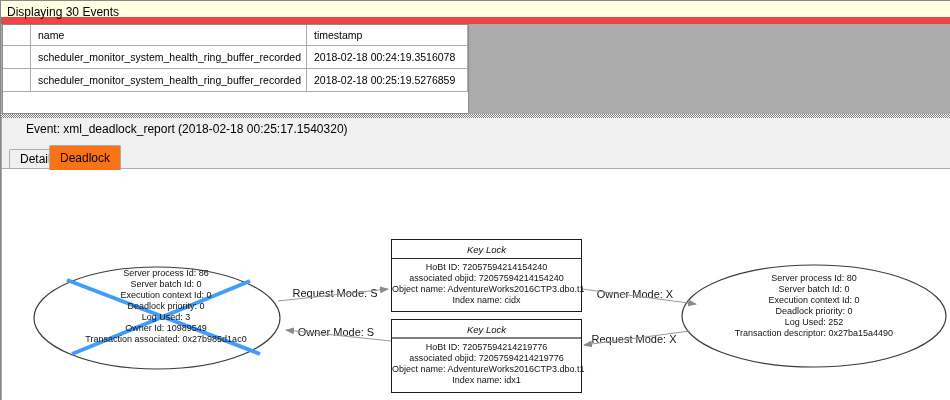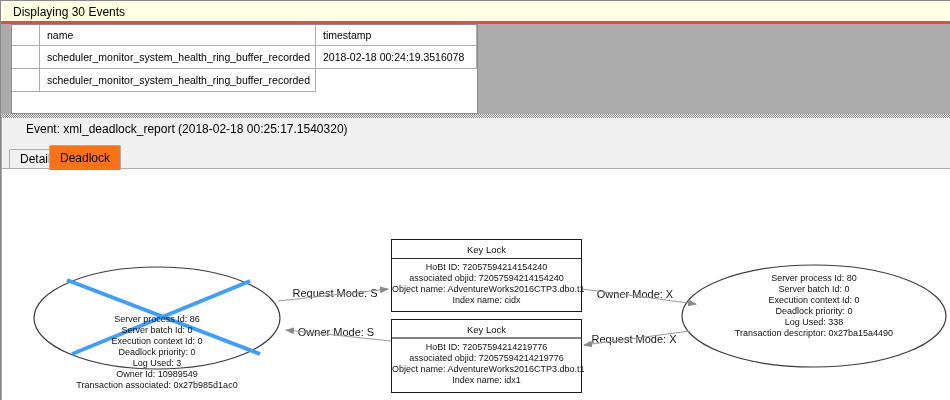--- a/index.html
+++ b/index.html
@@ -5,27 +5,27 @@
   * { box-sizing: border-box; margin: 0; padding: 0; }
   body { font-family: "Liberation Sans", sans-serif; background: #fff; }
   .app {
     position: relative; width: 950px; height: 400px;
     background: #fff; overflow: hidden;
     border-top: 1px solid #888; border-left: 1px solid #888;
   }
   
   .info-bar {
     position: absolute; top: 0; left: 0; width: 950px; height: 23px;
-    background: #FFFFE1; border-bottom: 3px solid #ef4444;
-    font-size: 12px; line-height: 22px; padding-left: 12px; color: #000;
+    background: #FFFFE1; border-bottom: 7px solid #ef4444;
+    font-size: 12px; line-height: 22px; padding-left: 6px; color: #000;
   }
   
   .grid-zone { position: absolute; top: 23px; left: 0; width: 950px; height: 90px; background: #ABABAB; }
   .grid-table {
-    position: absolute; left: 10px; top: 0; width: 467px; height: 90px;
+    position: absolute; left: 1px; top: 0; width: 467px; height: 90px;
     background: #fff; border: 1px solid #8c8c8c; font-size: 10.5px; color: #000;
   }
   .g-row { display: flex; height: 23px; }
   .g-row.hdr { height: 21px; }
   .cell {
     border-right: 1px solid #acacac; border-bottom: 1px solid #acacac;
     padding: 0 0 0 7px; line-height: 22px; white-space: nowrap; overflow: hidden;
     background: #fff;
   }
   .hdr .cell { line-height: 20px; }
@@ -70,31 +70,32 @@
     position: absolute; top: 167px; left: 0; width: 950px; height: 233px;
     background: #fff; border-top: 1px solid #ACACAC; border-left: 1px solid #a8a8a8;
   }
   .tab.active { margin-bottom: -1px; }
   .graph-svg { position: absolute; top: 1px; left: 0; }
   .edge-label { font-family: "Liberation Sans", sans-serif; font-size: 11px; fill: #161616; }
   .proc-text {
     position: absolute; width: 240px; text-align: center;
     font-size: 9px; line-height: 11px; color: #111; z-index: 3;
   }
-  .proc-text.left  { left: 35px;  top: 99px; margin-top: 46px; }
+  .proc-text.left  { left: 44px;  top: 99px; }
   .proc-text.right { left: 692px; top: 104px; }
   .lockbox {
     position: absolute; left: 389px; width: 191px;
     background: #fff; border: 1.5px solid #1a1a1a; z-index: 2;
   }
   .lockbox.top    { top: 70px;  height: 73px; }
   .lockbox.bottom { top: 150px; height: 74px; }
   .lock-title {
     height: 19px; line-height: 19px; text-align: center; font-size: 9.5px; color: #111;
     border-bottom: 1px solid #2a2a2a;
+    font-style: italic;
   }
   .lockbox.bottom .lock-title { border-bottom: 2px solid #808080; }
   .lock-body { padding-top: 3px; text-align: center; font-size: 9px; line-height: 11px; color: #111; white-space: nowrap; }
 </style>
 </head>
 <body>
 
 <div class="app">
 
   <div class="info-bar">Displaying 30 Events</div>
@@ -116,20 +117,21 @@
           <div class="cell c-name">scheduler_monitor_system_health_ring_buffer_recorded</div>
           <div class="cell c-ts">2018-02-18 00:24:19.3516078</div>
         </div>
       </div>
 
 
       <div class="g-row">
         <div class="cell c-gutter"></div>
         <div class="rowcells">
           <div class="cell c-name">scheduler_monitor_system_health_ring_buffer_recorded</div>
+          <div class="cell c-ts">2018-02-18 00:25:19.5276859</div>
         </div>
       </div>
 
     </div>
   </div>
 
   <div class="splitter"></div>
 
   <div class="event-bar">Event: xml_deadlock_report (2018-02-18 00:25:17.1540320)</div>
 
@@ -192,18 +194,18 @@
       <div>Log Used: 3</div>
       <div>Owner Id: 10989549</div>
       <div>Transaction associated: 0x27b985d1ac0</div>
     </div>
 
     <div class="proc-text right">
       <div>Server process Id: 80</div>
       <div>Server batch Id: 0</div>
       <div>Execution context Id: 0</div>
       <div>Deadlock priority: 0</div>
-      <div>Log Used: 338</div>
+      <div>Log Used: 252</div>
       <div>Transaction descriptor: 0x27ba15a4490</div>
     </div>
 
   </div>
 </div>
 
 </body></html>

